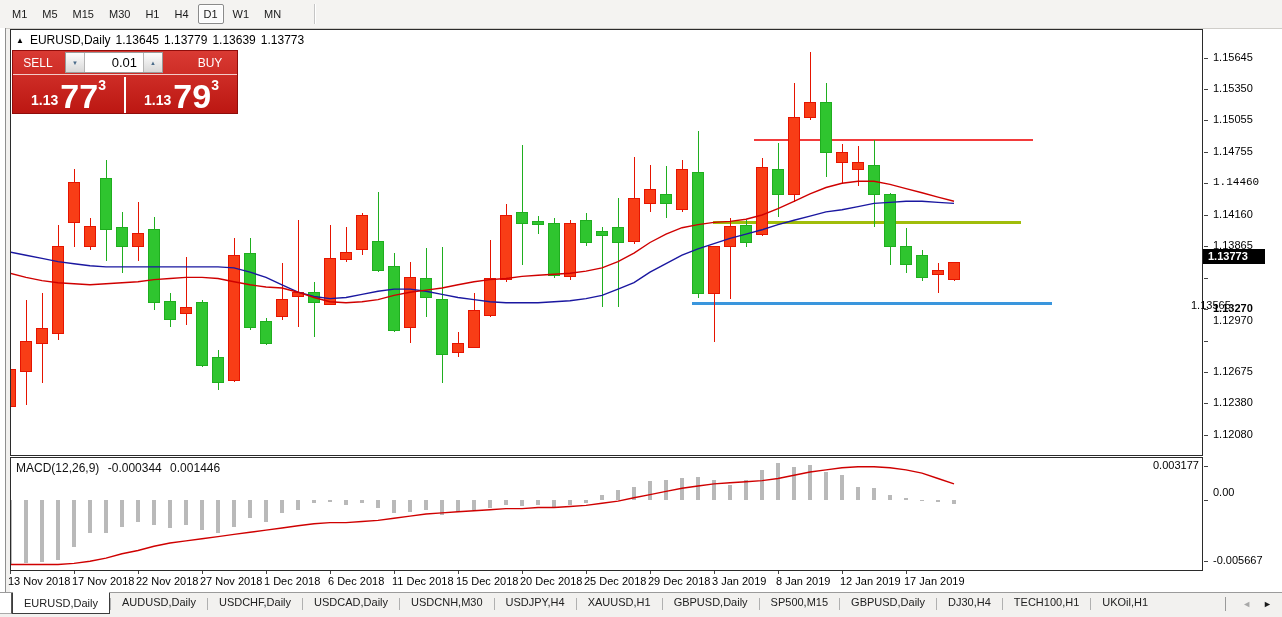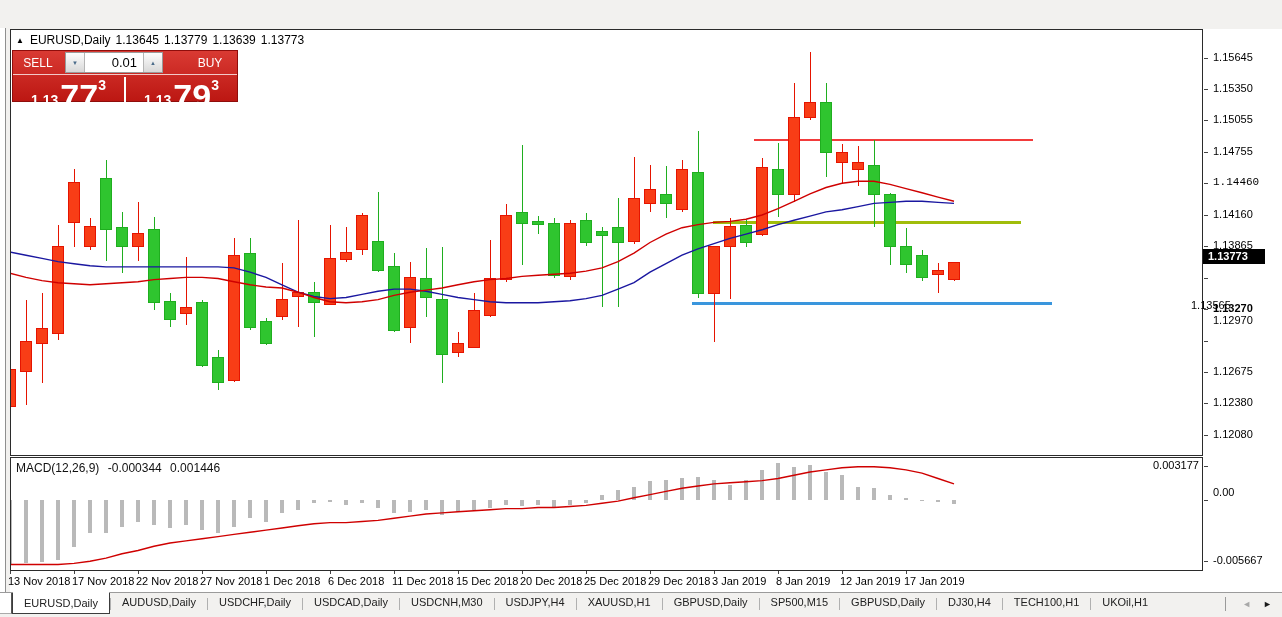--- a/index.html
+++ b/index.html
@@ -21,21 +21,21 @@
   .frame-macd{position:absolute;left:10px;top:457px;width:1191px;height:112px;border:1px solid #2b2b2b;}
   svg.plot{position:absolute;overflow:hidden;}
   
   .chart-title{position:absolute;left:16px;top:33px;font-size:12px;color:#000;display:flex;align-items:center;}
   .chart-title .marker{font-size:8px;margin-right:6px;}
   .chart-title span{margin-right:5px;}
   
   .macd-title{position:absolute;left:16px;top:461px;font-size:12px;color:#111;}
   .macd-title span{margin-right:5px;}
   
-  .trade-panel{position:absolute;left:12px;top:50px;width:226px;height:52px;
+  .trade-panel{position:absolute;left:12px;top:50px;width:226px;height:64px;
                background:linear-gradient(#d93a33,#bc1712);border:1px solid #8f0d0b;box-sizing:border-box;}
   .tp-row1{height:23px;display:flex;align-items:stretch;border-bottom:1px solid rgba(255,255,255,0.75);}
   .sell-btn,.buy-btn{width:50px;color:#fff;font-size:12px;display:flex;align-items:center;justify-content:center;cursor:pointer;}
   .buy-btn{margin-left:auto;width:54px;}
   .spinner{width:98px;display:flex;background:#fff;border:1px solid #9a9a9a;box-sizing:border-box;margin:1px 0 1px 2px;}
   .spin-btn{width:18px;background:linear-gradient(#fdfdfd,#d8d8d8);border-right:1px solid #b5b5b5;
             display:flex;align-items:center;justify-content:center;font-size:6px;color:#4a6b8a;cursor:pointer;}
   .spin-btn.up{border-right:none;border-left:1px solid #b5b5b5;}
   .vol-value{flex:1;font-size:13px;color:#000;text-align:right;padding-right:6px;line-height:19px;}
   .tp-row2{height:40px;display:flex;}
@@ -61,20 +61,34 @@
   .tab-arrow-sep{width:1px;height:14px;background:#9a9a9a;margin-right:10px;}
   .tab-arrow{font-size:9px;margin:0 6px;cursor:pointer;}
   .tab-arrow.left{color:#a8a8a8;}
   .tab-arrow.right{color:#1a1a1a;}
 </style>
 </head>
 <body>
 
 <div class="screen">
 
+  <div class="toolbar">
+    <div id="tf-buttons" style="display:flex;margin-left:6px;">
+        <div class="tf-btn">M1</div>
+        <div class="tf-btn">M5</div>
+        <div class="tf-btn">M15</div>
+        <div class="tf-btn">M30</div>
+        <div class="tf-btn">H1</div>
+        <div class="tf-btn">H4</div>
+        <div class="tf-btn active">D1</div>
+        <div class="tf-btn">W1</div>
+        <div class="tf-btn">MN</div>
+      </div>
+    <div class="tb-divider"></div>
+  </div>
 
   <div class="left-sliver"></div>
   <div class="left-line"></div>
   <div class="win-bg"></div>
   <div class="frame-main"></div>
   <div class="frame-macd"></div>
 
   <svg id="main-svg" class="plot" style="left:11px;top:30px;" width="1191" height="425" viewBox="11 30 1191 425">
       <g>
         <line x1="754" x2="1033" y1="139.95854483925467" y2="139.95854483925467" stroke="#f23b3b" stroke-width="2" shape-rendering="crispEdges"></line>

